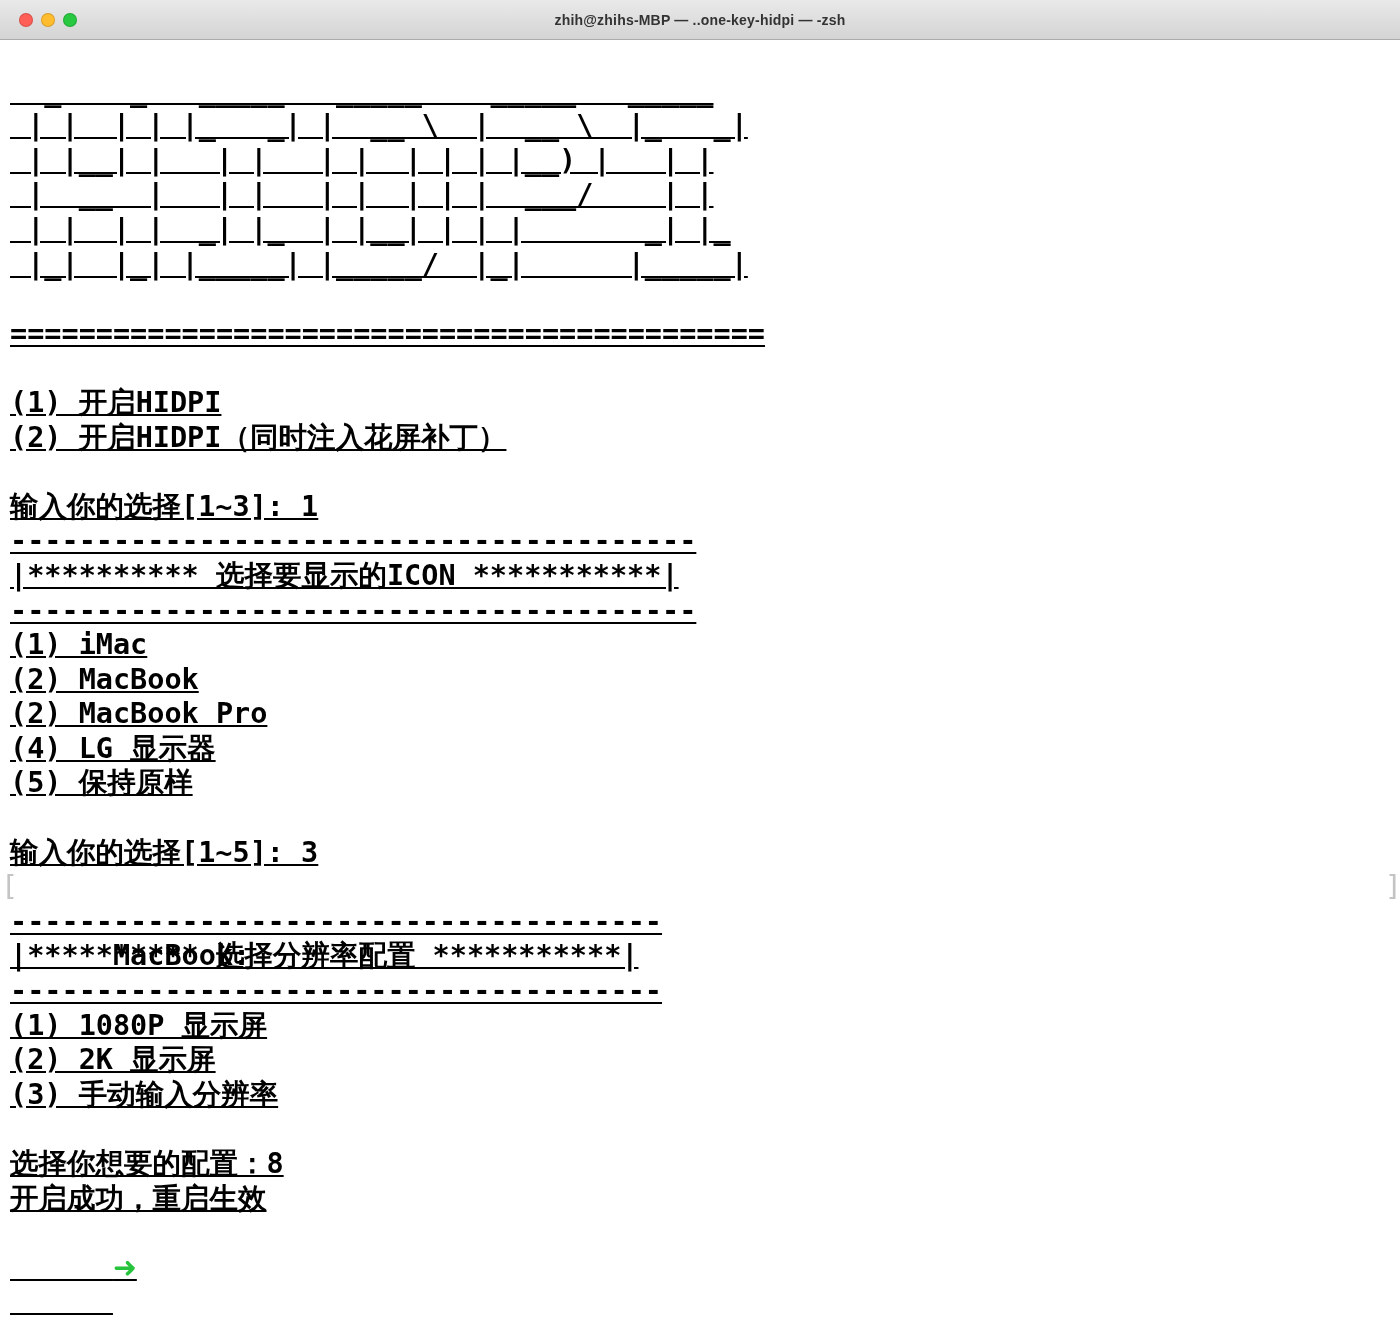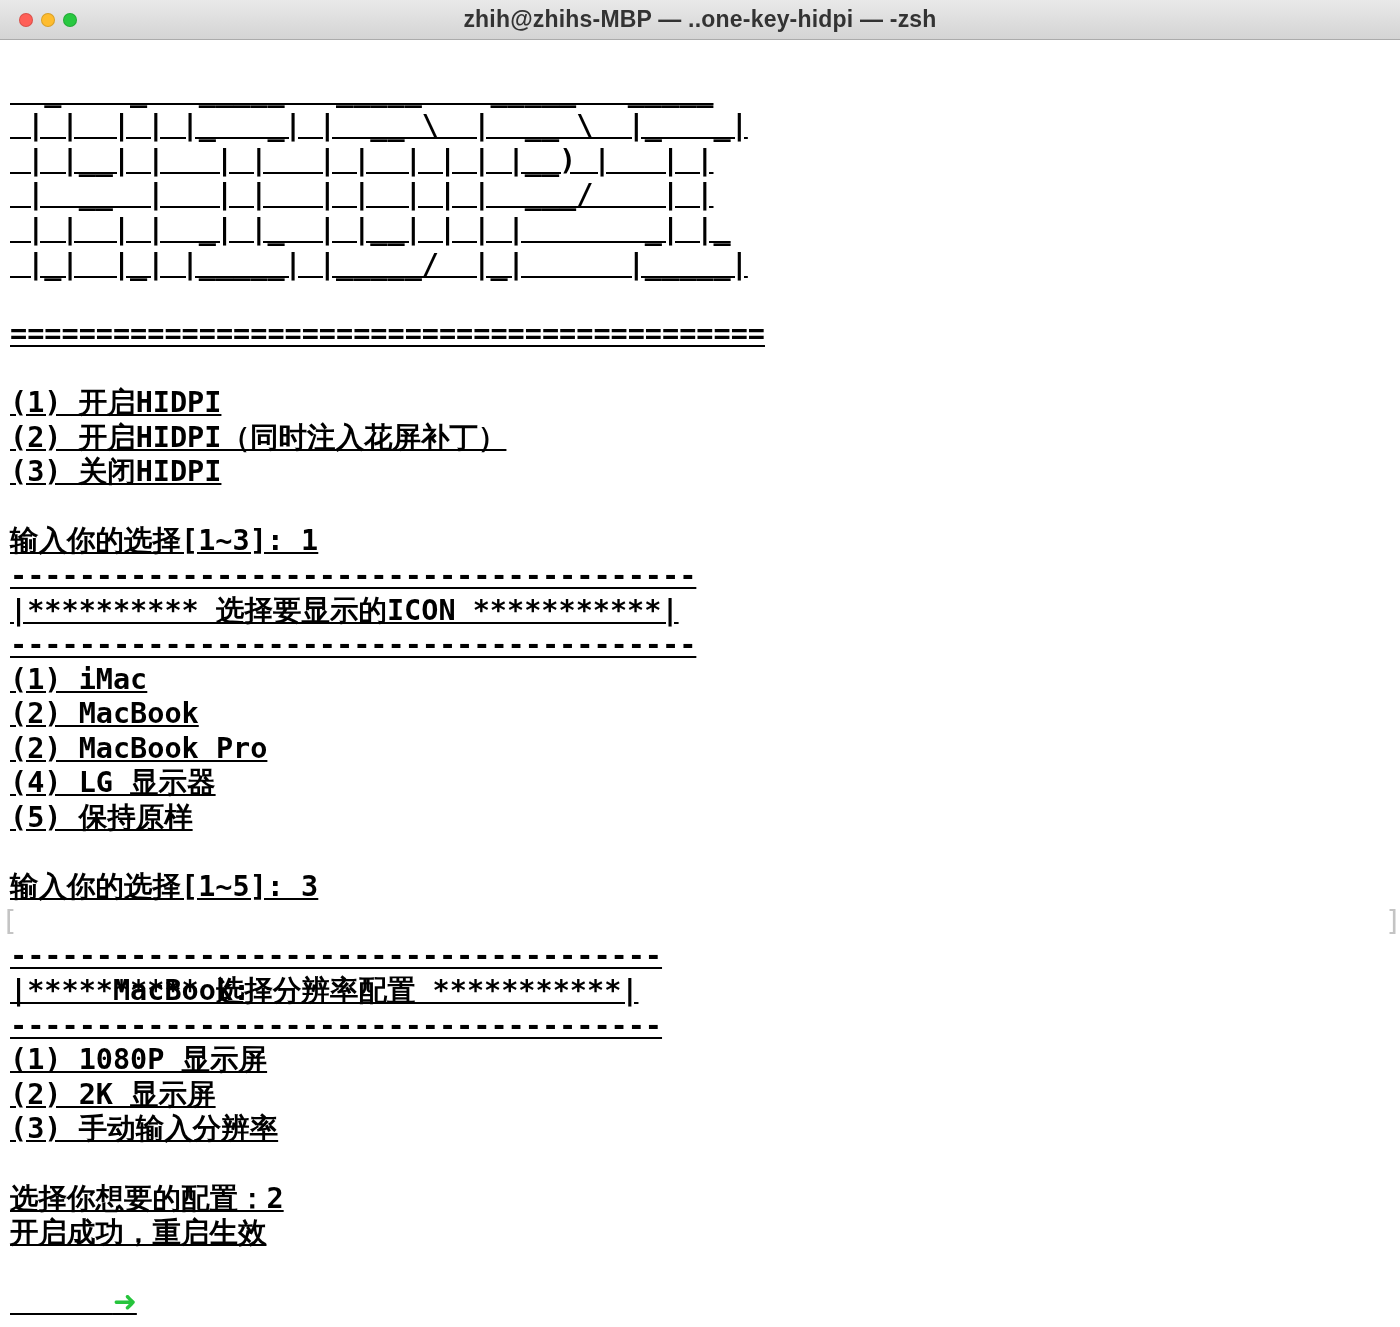--- a/index.html
+++ b/index.html
@@ -18,21 +18,21 @@
     position: relative;
     display: flex; align-items: center; justify-content: center;
   }
   .traffic { position: absolute; left: 19px; top: 13px; display: flex; gap: 8px; }
   .light { width: 14px; height: 14px; border-radius: 50%; box-shadow: inset 0 0 0 1px rgba(0,0,0,0.15); }
   .light.red    { background: var(--close-button, #ff5f57); }
   .light.yellow { background: var(--minimize-button, #febc2e); }
   .light.green  { background: var(--zoom-button, #28c840); }
   .title {
     font-family: "Liberation Sans", "DejaVu Sans", sans-serif;
-    font-size: 23px; font-weight: bold; color: var(--title-text, #333333);
+    font-size: 14px; font-weight: bold; color: var(--title-text, #333333);
     letter-spacing: 0.2px;
   }
 
   
   .terminal {
     flex: 1 1 auto;
     background: var(--terminal-bg, #ffffff);
     color: var(--terminal-text, #000000);
     padding: 0 0 0 10px;
     font-size: 28.5px;
@@ -72,21 +72,20 @@
     <div class="ln"> | |  | | |_   _| |  __ \  |  __ \  |_   _|</div>
     <div class="ln"> | |__| |   | |   | |  | | | |__) |   | |</div>
     <div class="ln"> |  __  |   | |   | |  | | |  ___/    | |</div>
     <div class="ln"> | |  | |  _| |_  | |__| | | |       _| |_</div>
     <div class="ln"> |_|  |_| |_____| |_____/  |_|      |_____|</div>
     <div class="ln"></div>
     <div class="ln">============================================</div>
     <div class="ln"></div>
     <div class="ln">(1) 开启HIDPI</div>
     <div class="ln">(2) 开启HIDPI（同时注入花屏补丁）</div>
-    <div class="ln">(3) 关闭HIDPI</div>
     <div class="ln"></div>
     <div class="ln">输入你的选择[1~3]: 1</div>
     <div class="ln">----------------------------------------</div>
     <div class="ln">|********** 选择要显示的ICON ***********|</div>
     <div class="ln">----------------------------------------</div>
     <div class="ln">(1) iMac</div>
     <div class="ln">(2) MacBook</div>
     <div class="ln">(2) MacBook Pro</div>
     <div class="ln">(4) LG 显示器</div>
     <div class="ln">(5) 保持原样</div>
@@ -97,21 +96,21 @@
       <span>MacBook:</span>
       <span class="bracket r">]</span>
     </div>
     <div class="ln">--------------------------------------</div>
     <div class="ln">|********** 选择分辨率配置 ***********|</div>
     <div class="ln">--------------------------------------</div>
     <div class="ln">(1) 1080P 显示屏</div>
     <div class="ln">(2) 2K 显示屏</div>
     <div class="ln">(3) 手动输入分辨率</div>
     <div class="ln"></div>
-    <div class="ln">选择你想要的配置：2</div>
+    <div class="ln">选择你想要的配置：8</div>
     <div class="ln">开启成功，重启生效</div>
     <div class="ln">
       <span class="p-arrow">➜</span>
       
       
       
       
       
       
     </div>

